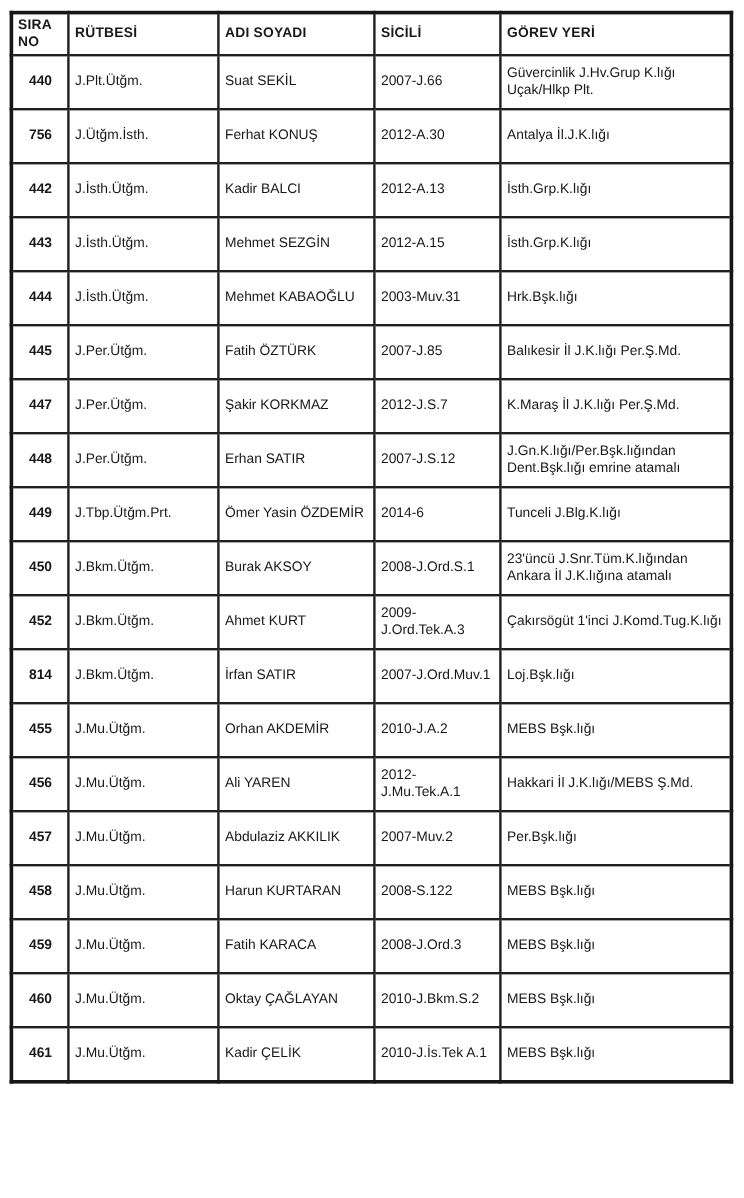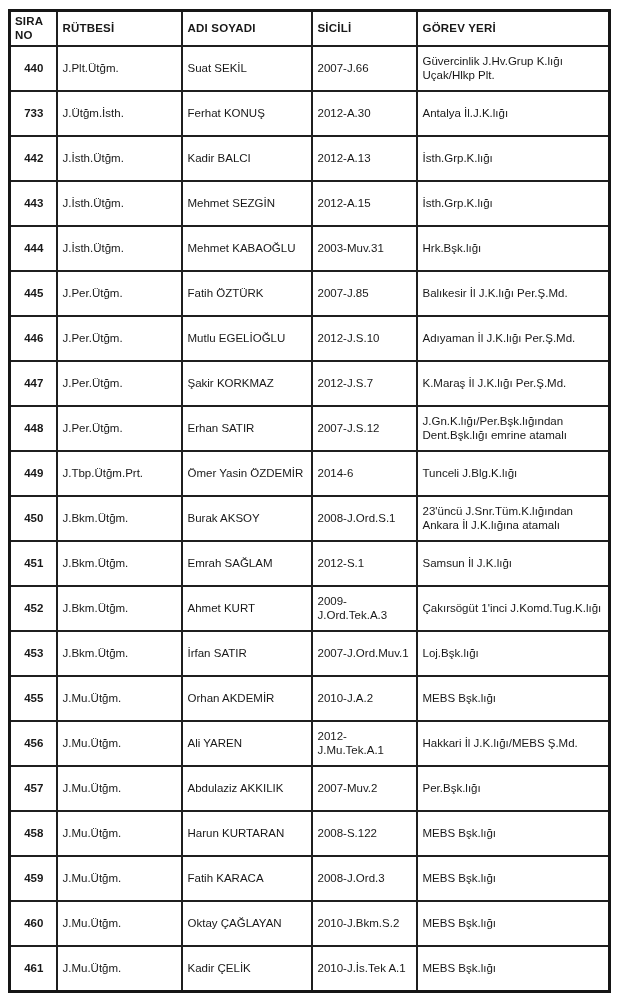--- a/index.html
+++ b/index.html
@@ -81,21 +81,21 @@
     </thead>
     <tbody>
         <tr>
           <td class="c-center">440</td>
           <td>J.Plt.Ütğm.</td>
           <td>Suat SEKİL</td>
           <td>2007-J.66</td>
           <td>Güvercinlik J.Hv.Grup K.lığı Uçak/Hlkp Plt.</td>
         </tr>
         <tr>
-          <td class="c-center">733</td>
+          <td class="c-center">756</td>
           <td>J.Ütğm.İsth.</td>
           <td>Ferhat KONUŞ</td>
           <td>2012-A.30</td>
           <td>Antalya İl.J.K.lığı</td>
         </tr>
         <tr>
           <td class="c-center">442</td>
           <td>J.İsth.Ütğm.</td>
           <td>Kadir BALCI</td>
           <td>2012-A.13</td>
@@ -116,27 +116,20 @@
           <td>Hrk.Bşk.lığı</td>
         </tr>
         <tr>
           <td class="c-center">445</td>
           <td>J.Per.Ütğm.</td>
           <td>Fatih ÖZTÜRK</td>
           <td>2007-J.85</td>
           <td>Balıkesir İl J.K.lığı Per.Ş.Md.</td>
         </tr>
         <tr>
-          <td class="c-center">446</td>
-          <td>J.Per.Ütğm.</td>
-          <td>Mutlu EGELİOĞLU</td>
-          <td>2012-J.S.10</td>
-          <td>Adıyaman İl J.K.lığı Per.Ş.Md.</td>
-        </tr>
-        <tr>
           <td class="c-center">447</td>
           <td>J.Per.Ütğm.</td>
           <td>Şakir KORKMAZ</td>
           <td>2012-J.S.7</td>
           <td>K.Maraş İl J.K.lığı Per.Ş.Md.</td>
         </tr>
         <tr>
           <td class="c-center">448</td>
           <td>J.Per.Ütğm.</td>
           <td>Erhan SATIR</td>
@@ -151,35 +144,28 @@
           <td>Tunceli J.Blg.K.lığı</td>
         </tr>
         <tr>
           <td class="c-center">450</td>
           <td>J.Bkm.Ütğm.</td>
           <td>Burak AKSOY</td>
           <td>2008-J.Ord.S.1</td>
           <td>23'üncü J.Snr.Tüm.K.lığından Ankara İl J.K.lığına atamalı</td>
         </tr>
         <tr>
-          <td class="c-center">451</td>
-          <td>J.Bkm.Ütğm.</td>
-          <td>Emrah SAĞLAM</td>
-          <td>2012-S.1</td>
-          <td>Samsun İl J.K.lığı</td>
-        </tr>
-        <tr>
           <td class="c-center">452</td>
           <td>J.Bkm.Ütğm.</td>
           <td>Ahmet KURT</td>
           <td>2009-J.Ord.Tek.A.3</td>
           <td>Çakırsögüt 1'inci J.Komd.Tug.K.lığı</td>
         </tr>
         <tr>
-          <td class="c-center">453</td>
+          <td class="c-center">814</td>
           <td>J.Bkm.Ütğm.</td>
           <td>İrfan SATIR</td>
           <td>2007-J.Ord.Muv.1</td>
           <td>Loj.Bşk.lığı</td>
         </tr>
         <tr>
           <td class="c-center">455</td>
           <td>J.Mu.Ütğm.</td>
           <td>Orhan AKDEMİR</td>
           <td>2010-J.A.2</td>

